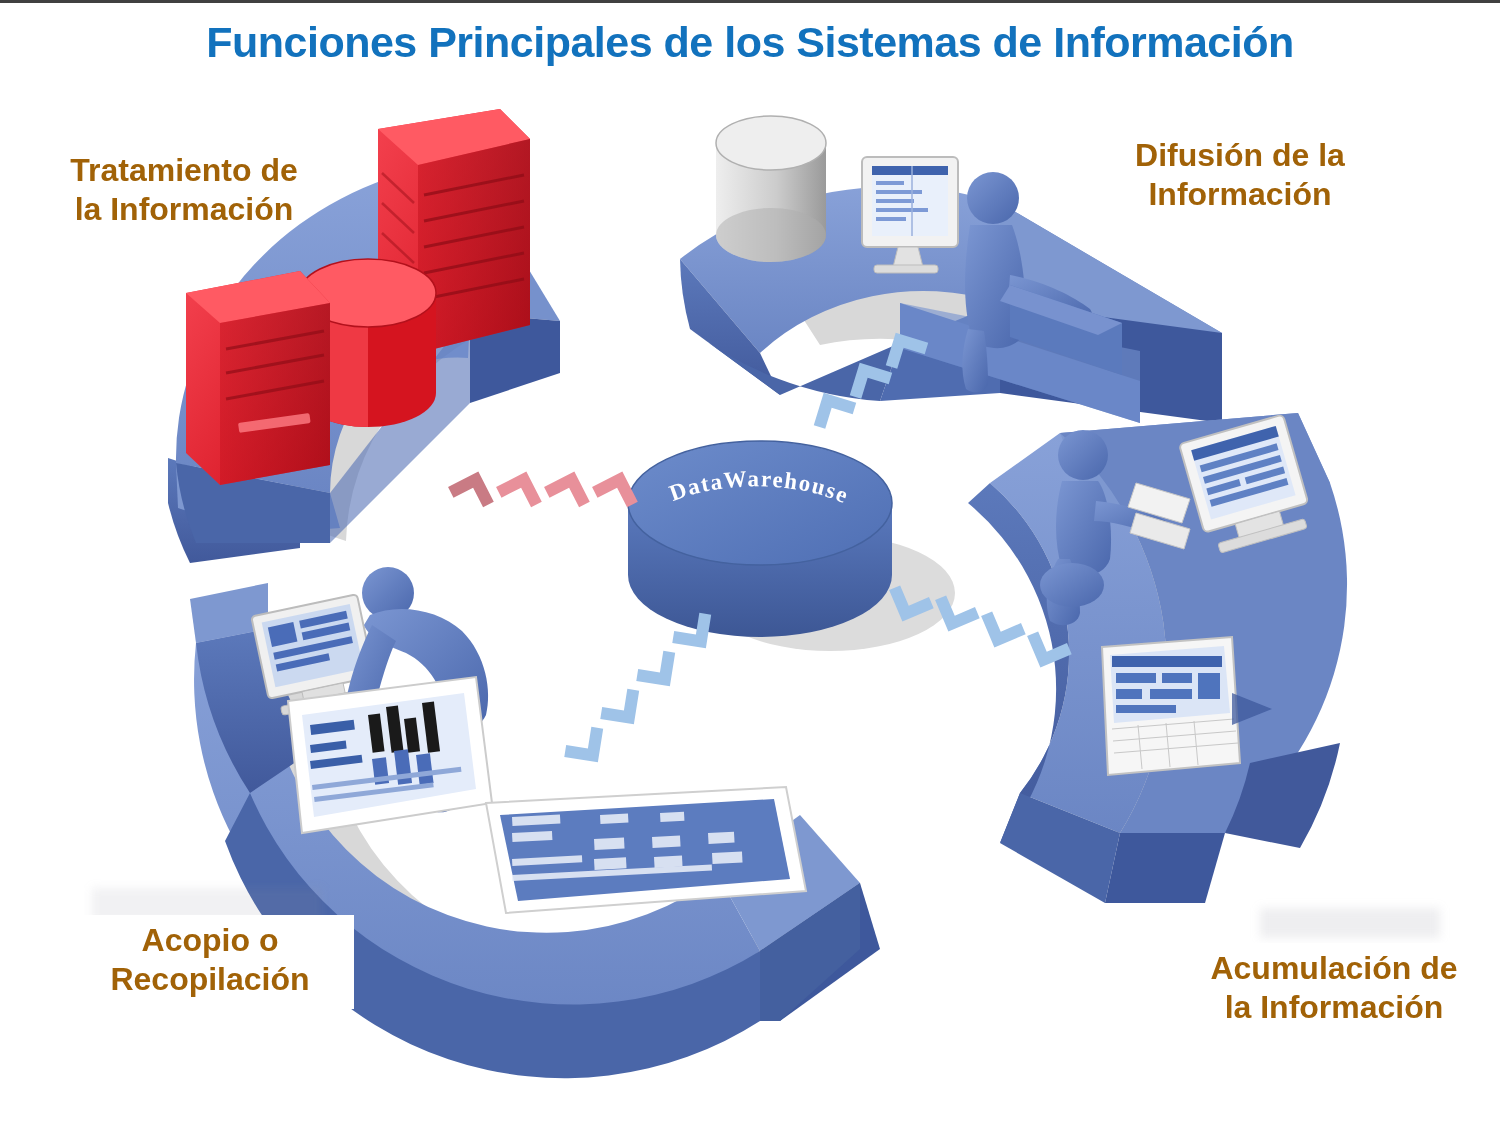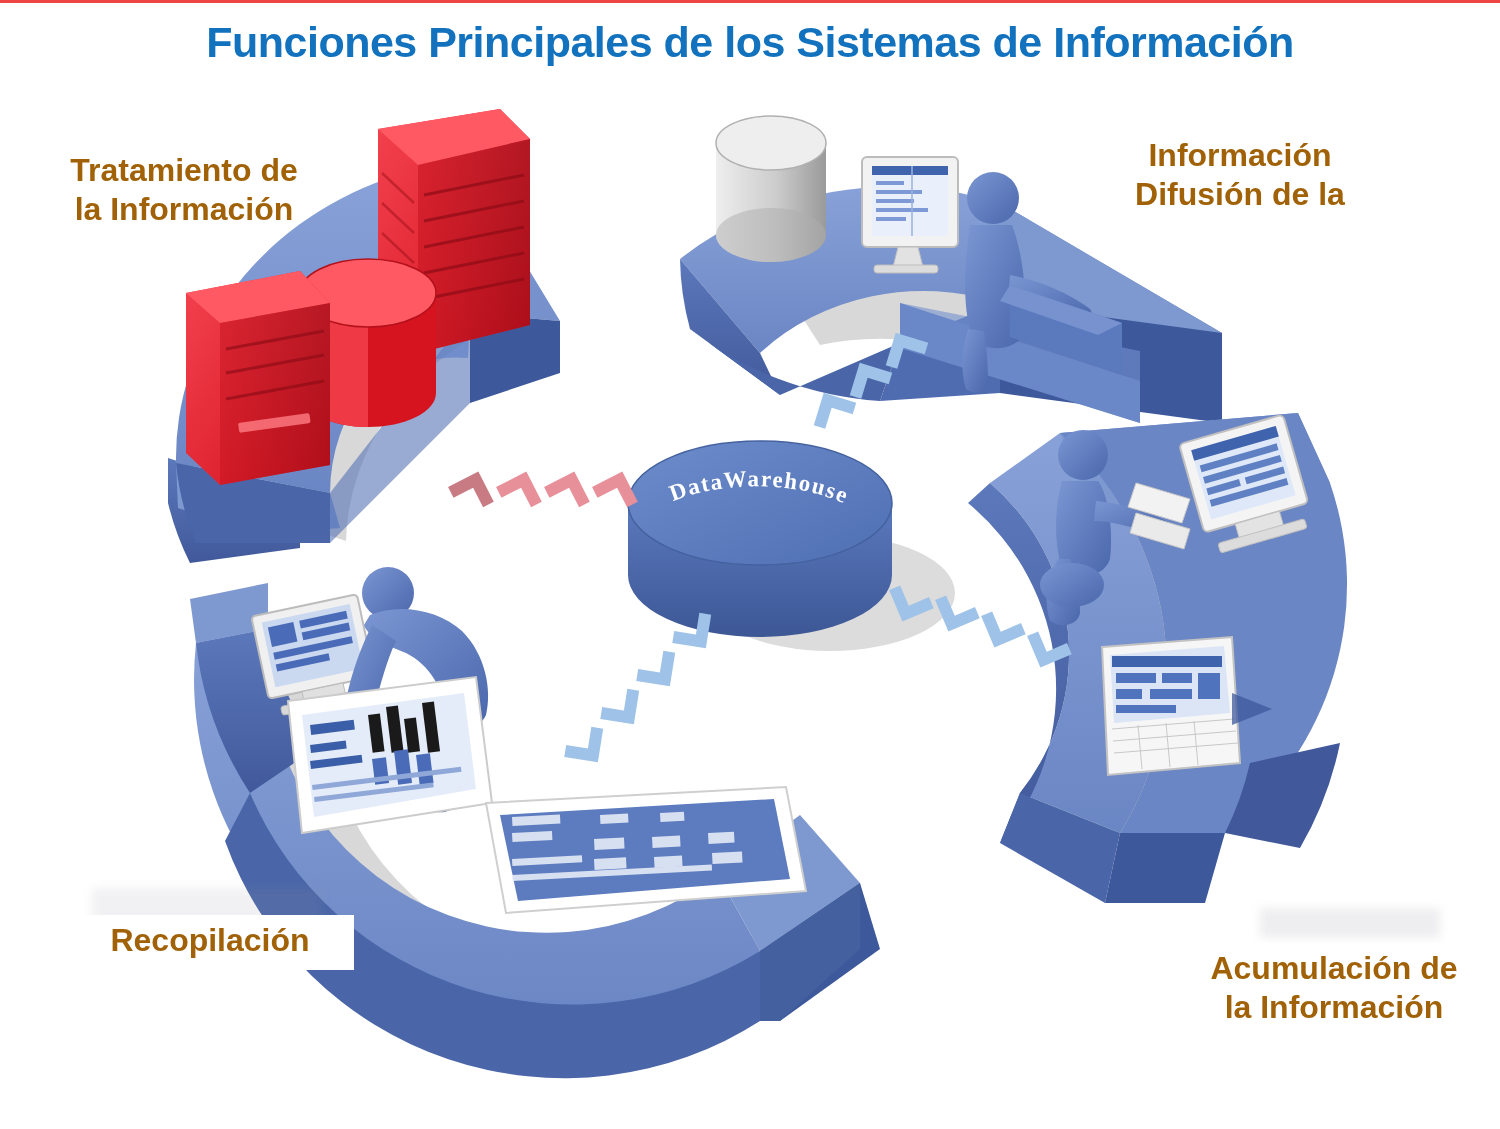--- a/index.html
+++ b/index.html
@@ -9,21 +9,21 @@
     background: #ffffff;
   }
   body {
     font-family: "Liberation Sans", sans-serif;
   }
   #canvas {
     position: relative;
     width: 1500px;
     height: 1129px;
     background: #ffffff;
-    border-top: 3px solid #ef4444;
+    border-top: 3px solid #404040;
     box-sizing: border-box;
     overflow: hidden;
   }
   
   #title {
     position: absolute;
     top: 16px;
     left: 0;
     width: 1500px;
     text-align: center;
@@ -464,26 +464,27 @@
 
   <div id="ghost-acopio"></div>
   <div id="ghost-recop"></div>
 
   <div id="label-tratamiento" class="quad-label">
     <div>Tratamiento de</div>
     <div>la Información</div>
   </div>
 
   <div id="label-difusion" class="quad-label">
+    <div>Difusión de la</div>
     <div>Información</div>
-    <div>Difusión de la</div>
   </div>
 
   <div id="label-recopilacion" class="quad-label boxed">
     <div>Acumulación de</div>
     <div>la Información</div>
   </div>
 
   <div id="label-acopio" class="quad-label boxed">
+    <div>Acopio o</div>
     <div>Recopilación</div>
   </div>
 
 </div>
 
 </body></html>

